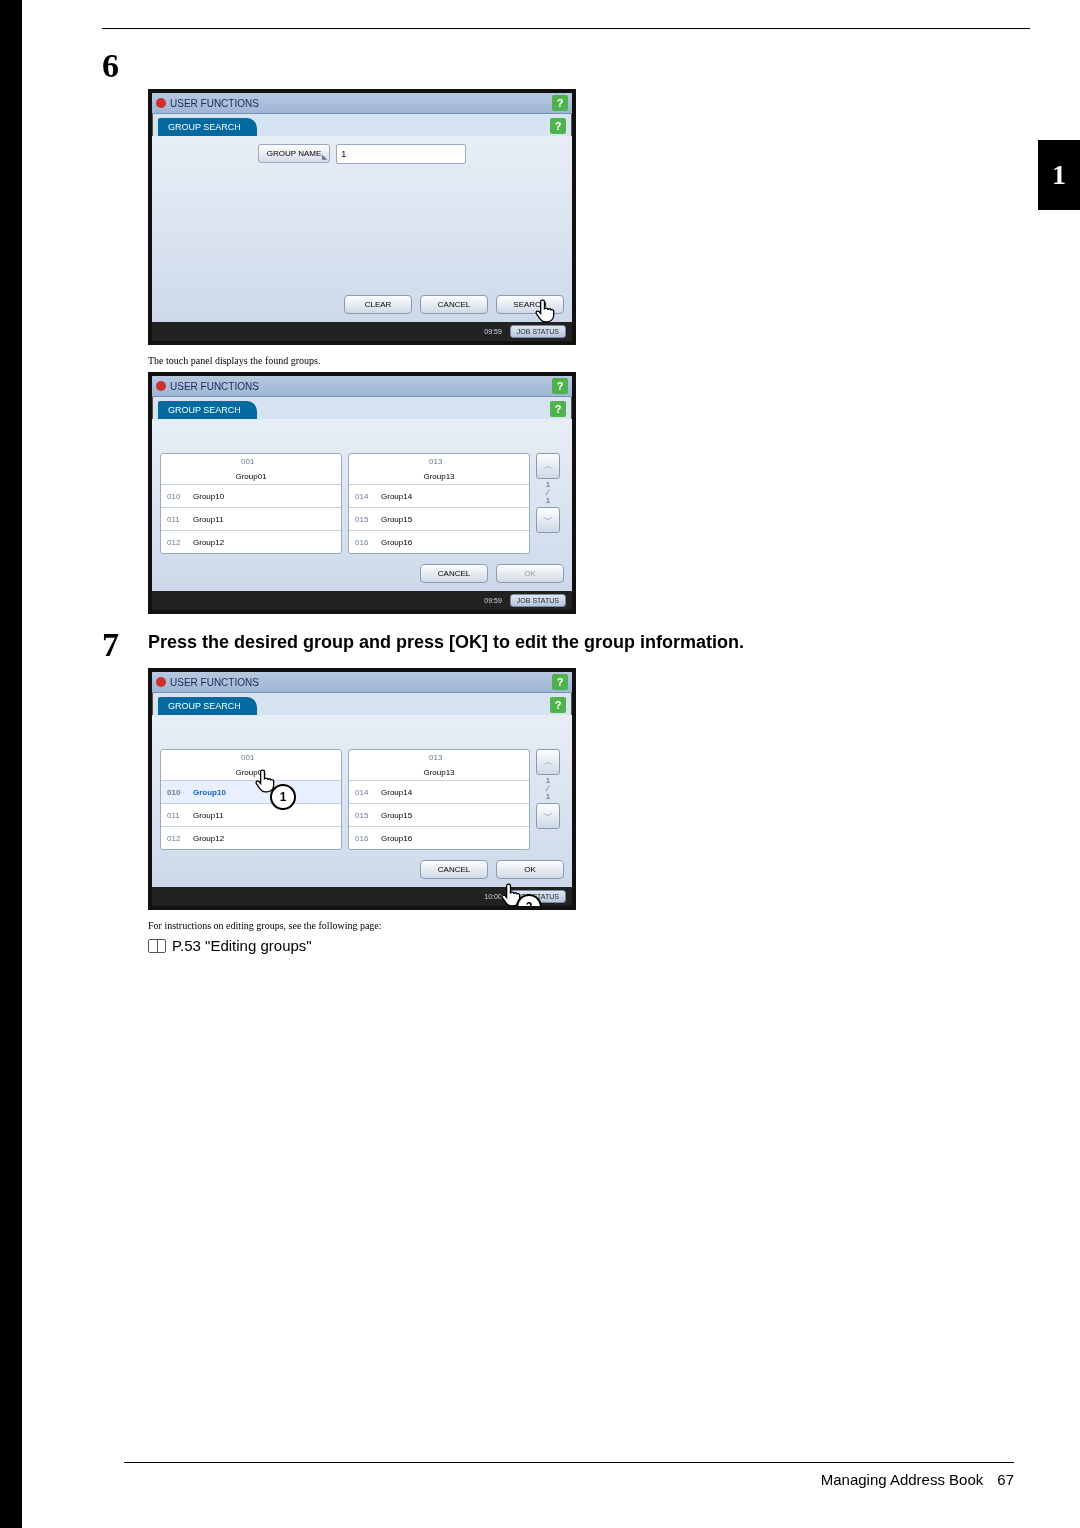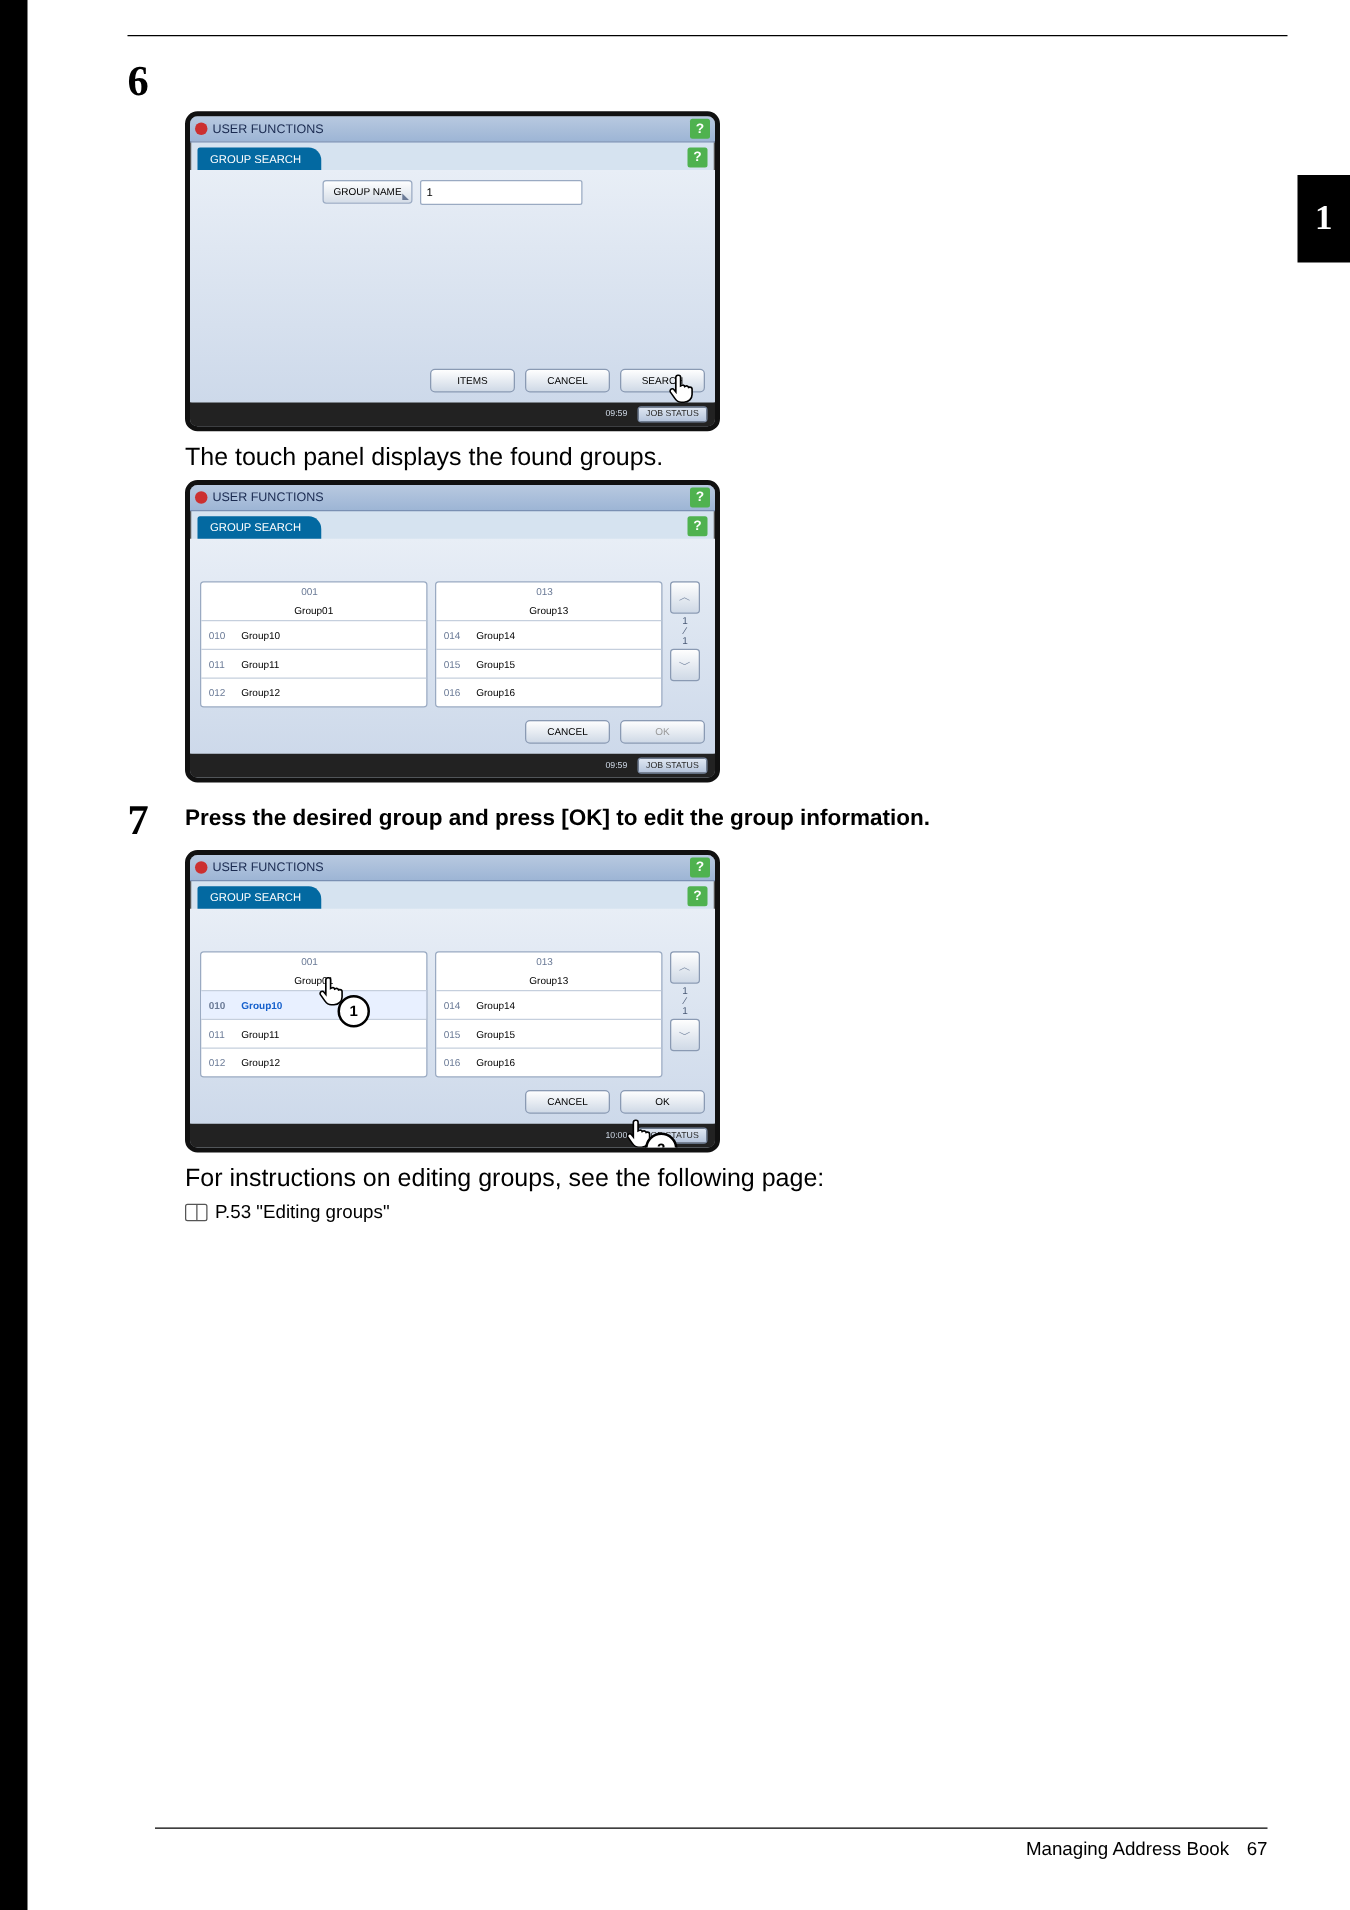--- a/index.html
+++ b/index.html
@@ -66,22 +66,23 @@
   .step-content {
     flex: 1;
     padding-top: 4px;
   }
   .step-title {
     font-size: 18px;
     font-weight: bold;
     margin-bottom: 6px;
   }
   .step-desc {
-    font-size: 20px;
+    font-size: 10px;
     margin: 6px 0;
+    font-family: Liberation Serif, serif;
   }
   .ref-row {
     display: flex;
     align-items: center;
     gap: 6px;
     font-size: 15px;
   }
   .book-icon {
     display: inline-flex;
     width: 16px;
@@ -95,21 +96,21 @@
     position: absolute;
     left: 50%;
     top: 0;
     bottom: 0;
     border-left: 1.5px solid #555;
   }
   .screenshot {
     width: 420px;
     margin: 4px 0 10px 46px;
     border: 4px solid #111;
-    border-radius: 10px;
+    border-radius: 0;
     background: #d6e3f0;
     box-shadow: 0 0 0 1px #555 inset;
     font-size: 9px;
     position: relative;
     overflow: hidden;
   }
   .ss-topbar {
     background: linear-gradient(#b8c9e0,#9db5d5);
     display: flex;
     justify-content: space-between;
@@ -279,21 +280,21 @@
     <span class="ss-tabhelp">?</span>
     <div class="ss-body" style="min-height:170px;">
       <div class="ss-input-row">
         <div class="ss-label-btn">
           <span>GROUP NAME</span>
           <span class="corner">◣</span>
         </div>
         <input class="ss-input" value="1" style="">
       </div>
       <div class="ss-btnrow">
-        <div class="ss-btn">ITEMS</div>
+        <div class="ss-btn">CLEAR</div>
         <div class="ss-btn">CANCEL</div>
         <div class="ss-btn primary">SEARCH</div>
       </div>
     </div>
     <div class="ss-bottombar">
       <span class="ss-time">09:59</span>
       <span class="ss-jobstatus">JOB STATUS</span>
     </div>
     <div class="click-hand" style="left:380px;top:205px;">
       <svg viewBox="0 0 24 24">

